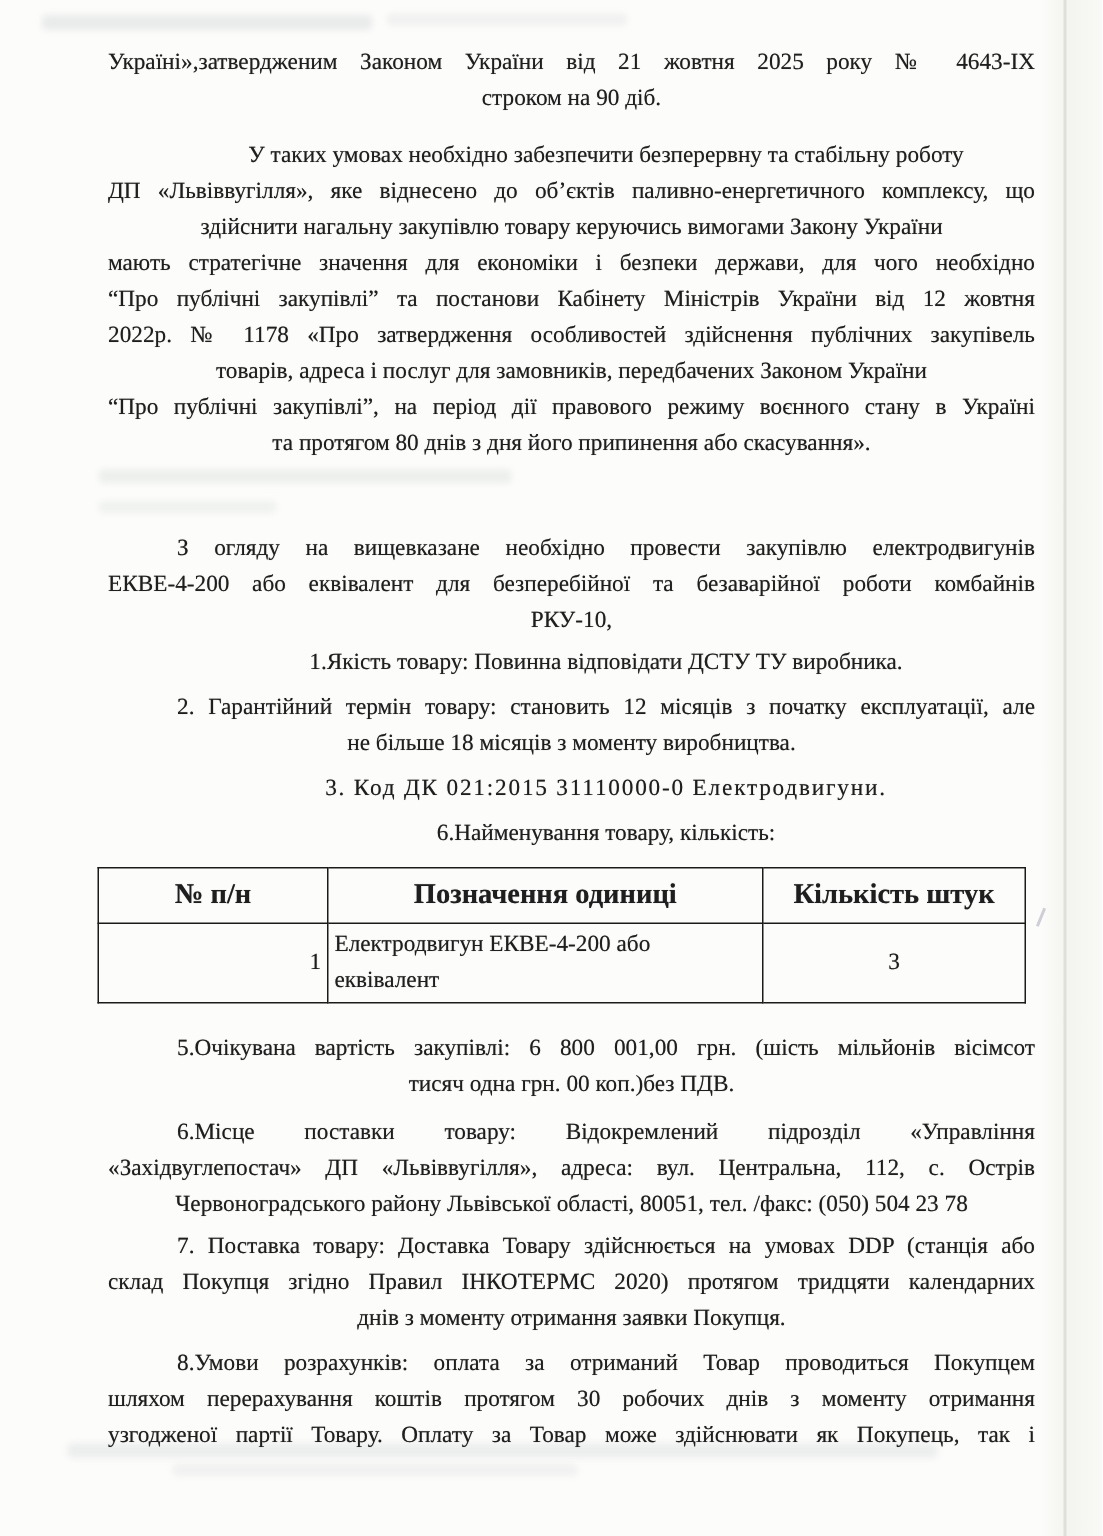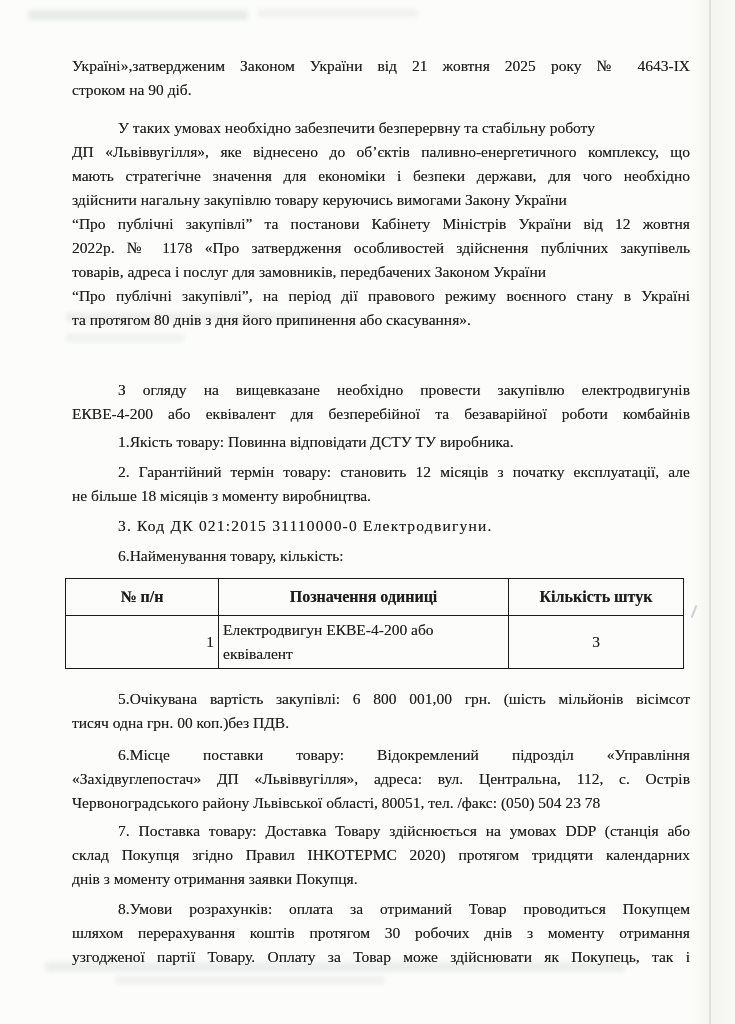--- a/index.html
+++ b/index.html
@@ -26,23 +26,22 @@
     width: 2px; height: 100%;
     background: #e0e0da;
   }
   .content {
     position: absolute;
     left: 72px; top: 30px;
     width: 618px;
     font-size: 15.5px;
     line-height: 24px;
     text-shadow: 0 0 0.5px rgba(20,20,20,0.55);
-    margin-top: 24px;
-  }
-  .ln { text-align: left; white-space: normal; }
+  }
+  .ln { text-align: center; white-space: normal; }
   .ln.j { text-align: justify; text-align-last: justify; }
   .ln.ind { text-indent: 46px; }
   .ln.sp { letter-spacing: 1.2px; }
   .para { margin: 0; }
   .mb-a { margin-bottom: 14px; }
   .mb-b { margin-bottom: 46px; }
   .mb-c { margin-bottom: 4px; }
   .mb-d { margin-bottom: 6px; }
   .mb-e { margin-bottom: 10px; }
   .mb-f { margin-bottom: 8px; }
@@ -58,21 +57,21 @@
   table.tbl col.c2 { width: 290px; }
   table.tbl col.c3 { width: 175px; }
   table.tbl th, table.tbl td {
     border: 1.6px solid #1a1a1a;
     overflow: hidden;
   }
   table.tbl th {
     font-weight: bold;
     text-align: center;
     padding: 6px 4px;
-    font-size: 16px;
+    font-size: 19px;
   }
   table.tbl td { padding: 2px 4px; }
   td.num { text-align: right; padding-right: 26px; }
   td.desig { text-align: left; padding-left: 8px; }
   td.qty { text-align: center; }
 
   
   .smudge {
     position: absolute;
     filter: blur(2px);
@@ -111,32 +110,33 @@
   <div class="content">
 
     <div class="para mb-a">
       <div class="ln j">Україні»,затвердженим Законом України від 21 жовтня 2025 року № 4643-IX</div>
       <div class="ln">строком на 90 діб.</div>
     </div>
 
     <div class="para mb-b">
       <div class="ln ind">У таких умовах необхідно забезпечити безперервну та стабільну роботу</div>
       <div class="ln j">ДП «Львіввугілля», яке віднесено до об’єктів паливно-енергетичного комплексу, що</div>
+      <div class="ln">здійснити нагальну закупівлю товару керуючись вимогами Закону України</div>
       <div class="ln j">мають стратегічне значення для економіки і безпеки держави, для чого необхідно</div>
-      <div class="ln">здійснити нагальну закупівлю товару керуючись вимогами Закону України</div>
       <div class="ln j">“Про публічні закупівлі” та постанови Кабінету Міністрів України від 12 жовтня</div>
       <div class="ln j">2022р. № 1178 «Про затвердження особливостей здійснення публічних закупівель</div>
       <div class="ln">товарів, адреса і послуг для замовників, передбачених Законом України</div>
       <div class="ln j">“Про публічні закупівлі”, на період дії правового режиму воєнного стану в Україні</div>
       <div class="ln">та протягом 80 днів з дня його припинення або скасування».</div>
     </div>
 
     <div class="para mb-c">
       <div class="ln ind j">З огляду на вищевказане необхідно провести закупівлю електродвигунів</div>
       <div class="ln j">ЕКВЕ-4-200 або еквівалент для безперебійної та безаварійної роботи комбайнів</div>
+      <div class="ln">РКУ-10,</div>
     </div>
 
     <div class="para mb-d">
       <div class="ln ind">1.Якість товару: Повинна відповідати ДСТУ  ТУ виробника.</div>
     </div>
 
     <div class="para mb-d">
       <div class="ln ind j">2. Гарантійний термін товару: становить 12 місяців з початку експлуатації, але</div>
       <div class="ln">не більше 18 місяців з моменту виробництва.</div>
     </div>

